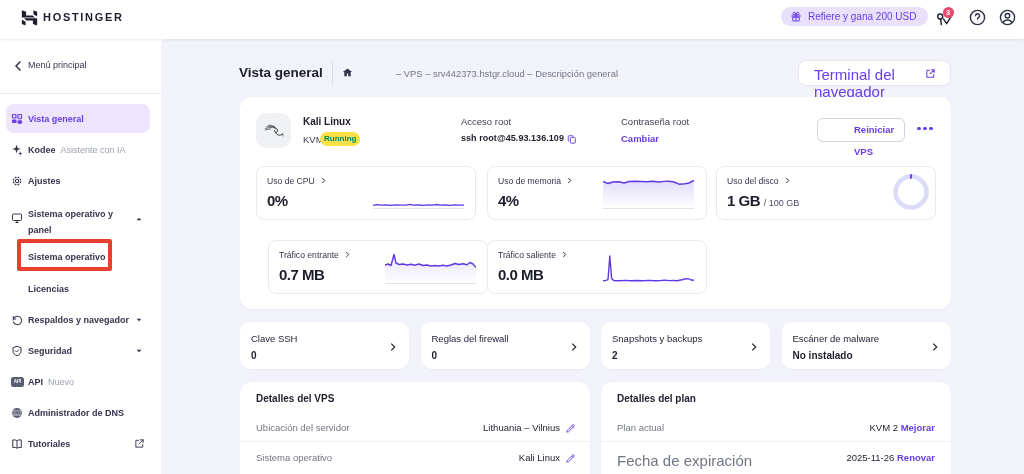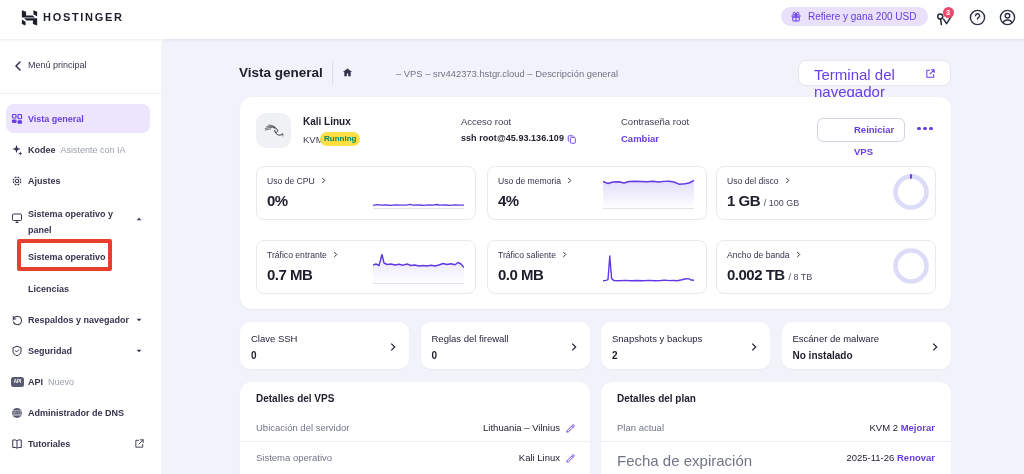--- a/index.html
+++ b/index.html
@@ -256,21 +256,21 @@
   <div class="tile" style="left:476px;top:69px">
     <div class="tl">Uso del disco <span class="chev"><svg width="5" height="7" viewBox="0 0 6 8" fill="none" stroke="#2a2b38" stroke-width="1.2">
             <path d="M1.5 1 L4.5 4 L1.5 7"></path>
           </svg></span></div>
     <div class="tv">1 GB <small>/ 100 GB</small></div>
     <svg class="abs" style="left:176px;top:7px" width="36" height="36" viewBox="0 0 36 36">
       <circle cx="18" cy="18" r="15.5" fill="none" stroke="#dddcf8" stroke-width="4.6"></circle>
       <path d="M17 2.53 A15.5 15.5 0 0 1 19 2.56" fill="none" stroke="#673de6" stroke-width="4.6"></path>
     </svg>
   </div>
-  <div class="tile" style="left:16px;top:143px">
+  <div class="tile" style="left:28px;top:143px">
     <div class="tl">Tráfico entrante <span class="chev"><svg width="5" height="7" viewBox="0 0 6 8" fill="none" stroke="#2a2b38" stroke-width="1.2">
             <path d="M1.5 1 L4.5 4 L1.5 7"></path>
           </svg></span></div>
     <div class="tv">0.7 MB</div>
     <svg class="abs" style="left:116px;top:9.5px" width="91" height="33" viewBox="0 0 91 33">
       <defs>
           <linearGradient id="g2" x1="0" y1="0" x2="0" y2="1">
         <stop offset="0" stop-color="#b4a6f0" stop-opacity="0.32"></stop>
             <stop offset="1" stop-color="#b4a6f0" stop-opacity="0"></stop>
       </linearGradient>
@@ -282,29 +282,20 @@
   </div>
   <div class="tile" style="left:247px;top:143px">
     <div class="tl">Tráfico saliente <span class="chev"><svg width="5" height="7" viewBox="0 0 6 8" fill="none" stroke="#2a2b38" stroke-width="1.2">
             <path d="M1.5 1 L4.5 4 L1.5 7"></path>
           </svg></span></div>
     <div class="tv">0.0 MB</div>
     <svg class="abs" style="left:115px;top:6px" width="91" height="40" viewBox="0 0 91 40">
       <path d="M0 33.8 L3 33.4 L5 32.7 L6.8 9 L8.6 31.5 L11 33.6 L16 33.7 L22 33.4 L28 33.8 L34 33.5 L40 33.7 L46 33.4 L52 33.8 L58 33.5 L62 33.1 L66 33.6 L70 33.4 L74 33.7 L79 32.7 L83 31.7 L86 31.9 L88 33 L91 33.3" fill="none" stroke="#6039e2" stroke-width="1.4" stroke-linejoin="round"></path>
     </svg>
   </div>
-  <div class="tile" style="left:476px;top:143px">
-    <div class="tl">Ancho de banda <span class="chev"><svg width="5" height="7" viewBox="0 0 6 8" fill="none" stroke="#2a2b38" stroke-width="1.2">
-            <path d="M1.5 1 L4.5 4 L1.5 7"></path>
-          </svg></span></div>
-    <div class="tv">0.002 TB <small>/ 8 TB</small></div>
-    <svg class="abs" style="left:176px;top:7px" width="36" height="36" viewBox="0 0 36 36">
-      <circle cx="18" cy="18" r="15.5" fill="none" stroke="#dddcf8" stroke-width="4.6"></circle>
-    </svg>
-  </div>
 </div>
 
 <div class="scard" style="left:240px">
   <div class="sl">Clave SSH</div>
     <div class="sv">0</div>
   <svg width="6" height="10" viewBox="0 0 7 11" fill="none" stroke="#23242f" stroke-width="1.4">
       <path d="M1.5 1.5 L5.5 5.5 L1.5 9.5"></path>
     </svg>
 </div>
 <div class="scard" style="left:420.5px">

